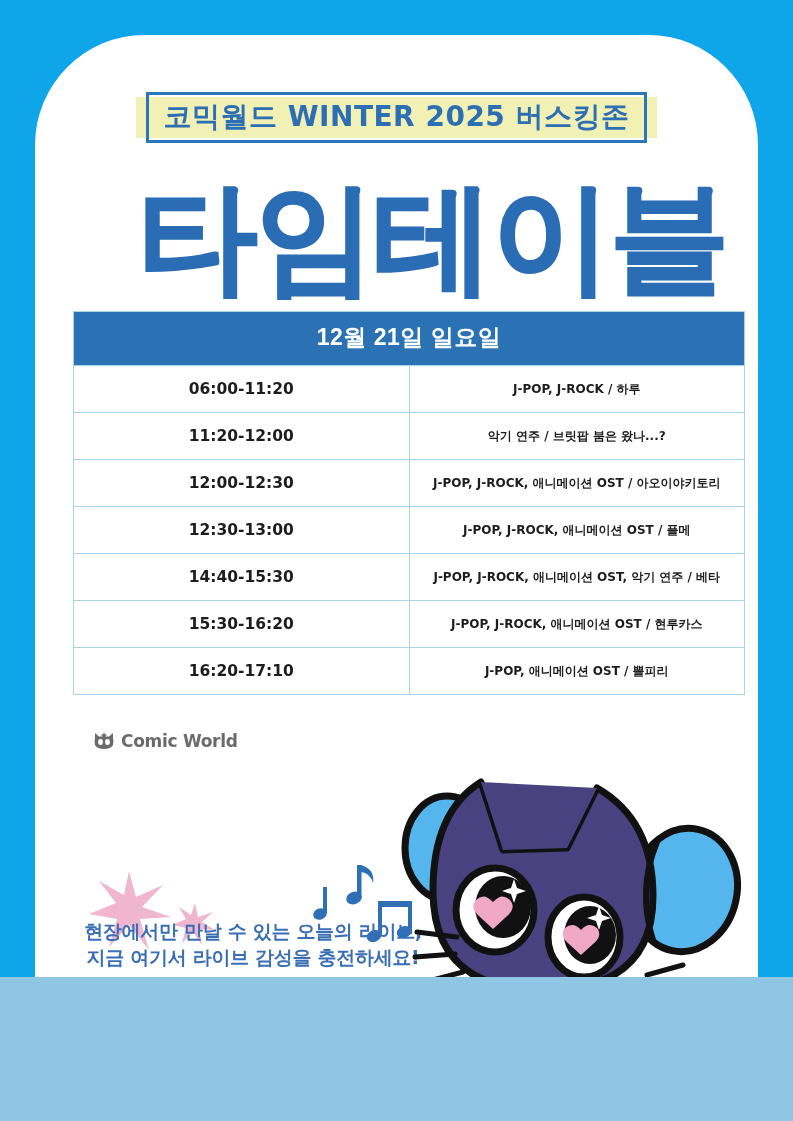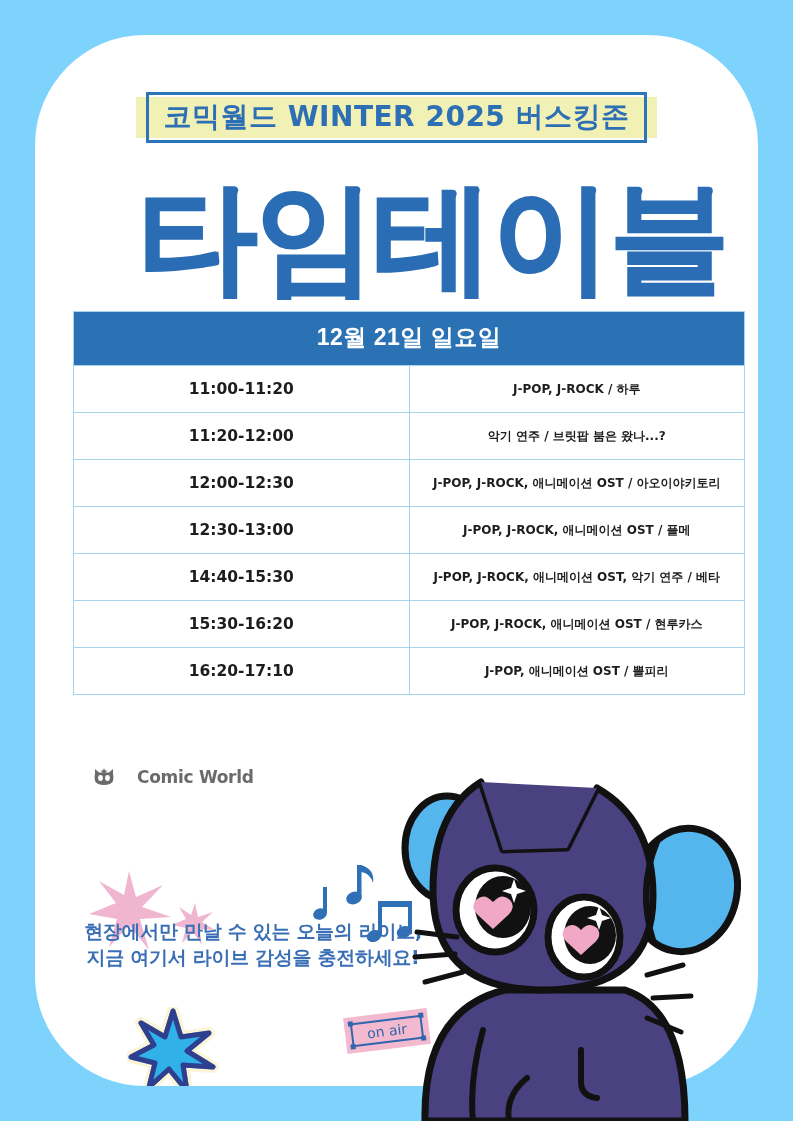--- a/index.html
+++ b/index.html
@@ -3,22 +3,22 @@
 <meta charset="utf-8">
 <style>
   html,body{margin:0;padding:0;}
   body{
     width:793px;height:1121px;
     background:#8fc6e3;
     font-family:"Liberation Sans","DejaVu Sans",sans-serif;
     overflow:hidden;position:relative;
   }
   #poster{
-    position:absolute;left:0;top:0;width:793px;height:1121px;
-    background:#7dd3fc;overflow:hidden;
+    position:absolute;left:0;top:0;width:793px;height:977px;
+    background:#0ea5e9;overflow:hidden;
   }
   
   .card{
     position:absolute;left:35px;top:35px;
     width:723px;height:1051px;
     background:#ffffff;
     border-radius:110px 110px 110px 110px;
     overflow:hidden;
   }
   
@@ -73,22 +73,22 @@
     color:#1d1d1d;
     text-align:center;
     height:46px;
     padding:0 4px;
     font-family:"DejaVu Sans","Liberation Sans",sans-serif;
   }
   .table td.time{width:155px;font-size:15.5px;}
   .table td.prog{font-size:12px;}
   
   .logo{
-    position:absolute;left:58px;top:732px;
-    display:flex;align-items:center;gap:22px;
+    position:absolute;left:58px;top:696px;
+    display:flex;align-items:center;gap:6px;
   }
   .logo-txt{
     font-size:17px;font-weight:bold;color:#6b6b6b;
     letter-spacing:-0.3px;
     font-family:"DejaVu Sans","Liberation Sans",sans-serif;
   }
   
   .deco{position:absolute;}
   .caption{
     position:absolute;left:8px;top:883px;width:420px;
@@ -131,21 +131,21 @@
     <div class="main-title">타임테이블</div>
 
     <table class="table">
       <thead>
         <tr>
           <th class="day" colspan="2">12월 21일 일요일</th>
         </tr>
       </thead>
       <tbody id="tbody">
           <tr>
-            <td class="time">11:00-11:20</td>
+            <td class="time">06:00-11:20</td>
             <td class="prog">J-POP, J-ROCK / 하루</td>
           </tr>
           <tr>
             <td class="time">11:20-12:00</td>
             <td class="prog">악기 연주 / 브릿팝 붐은 왔나...?</td>
           </tr>
           <tr>
             <td class="time">12:00-12:30</td>
             <td class="prog">J-POP, J-ROCK, 애니메이션 OST / 아오이야키토리</td>
           </tr>

